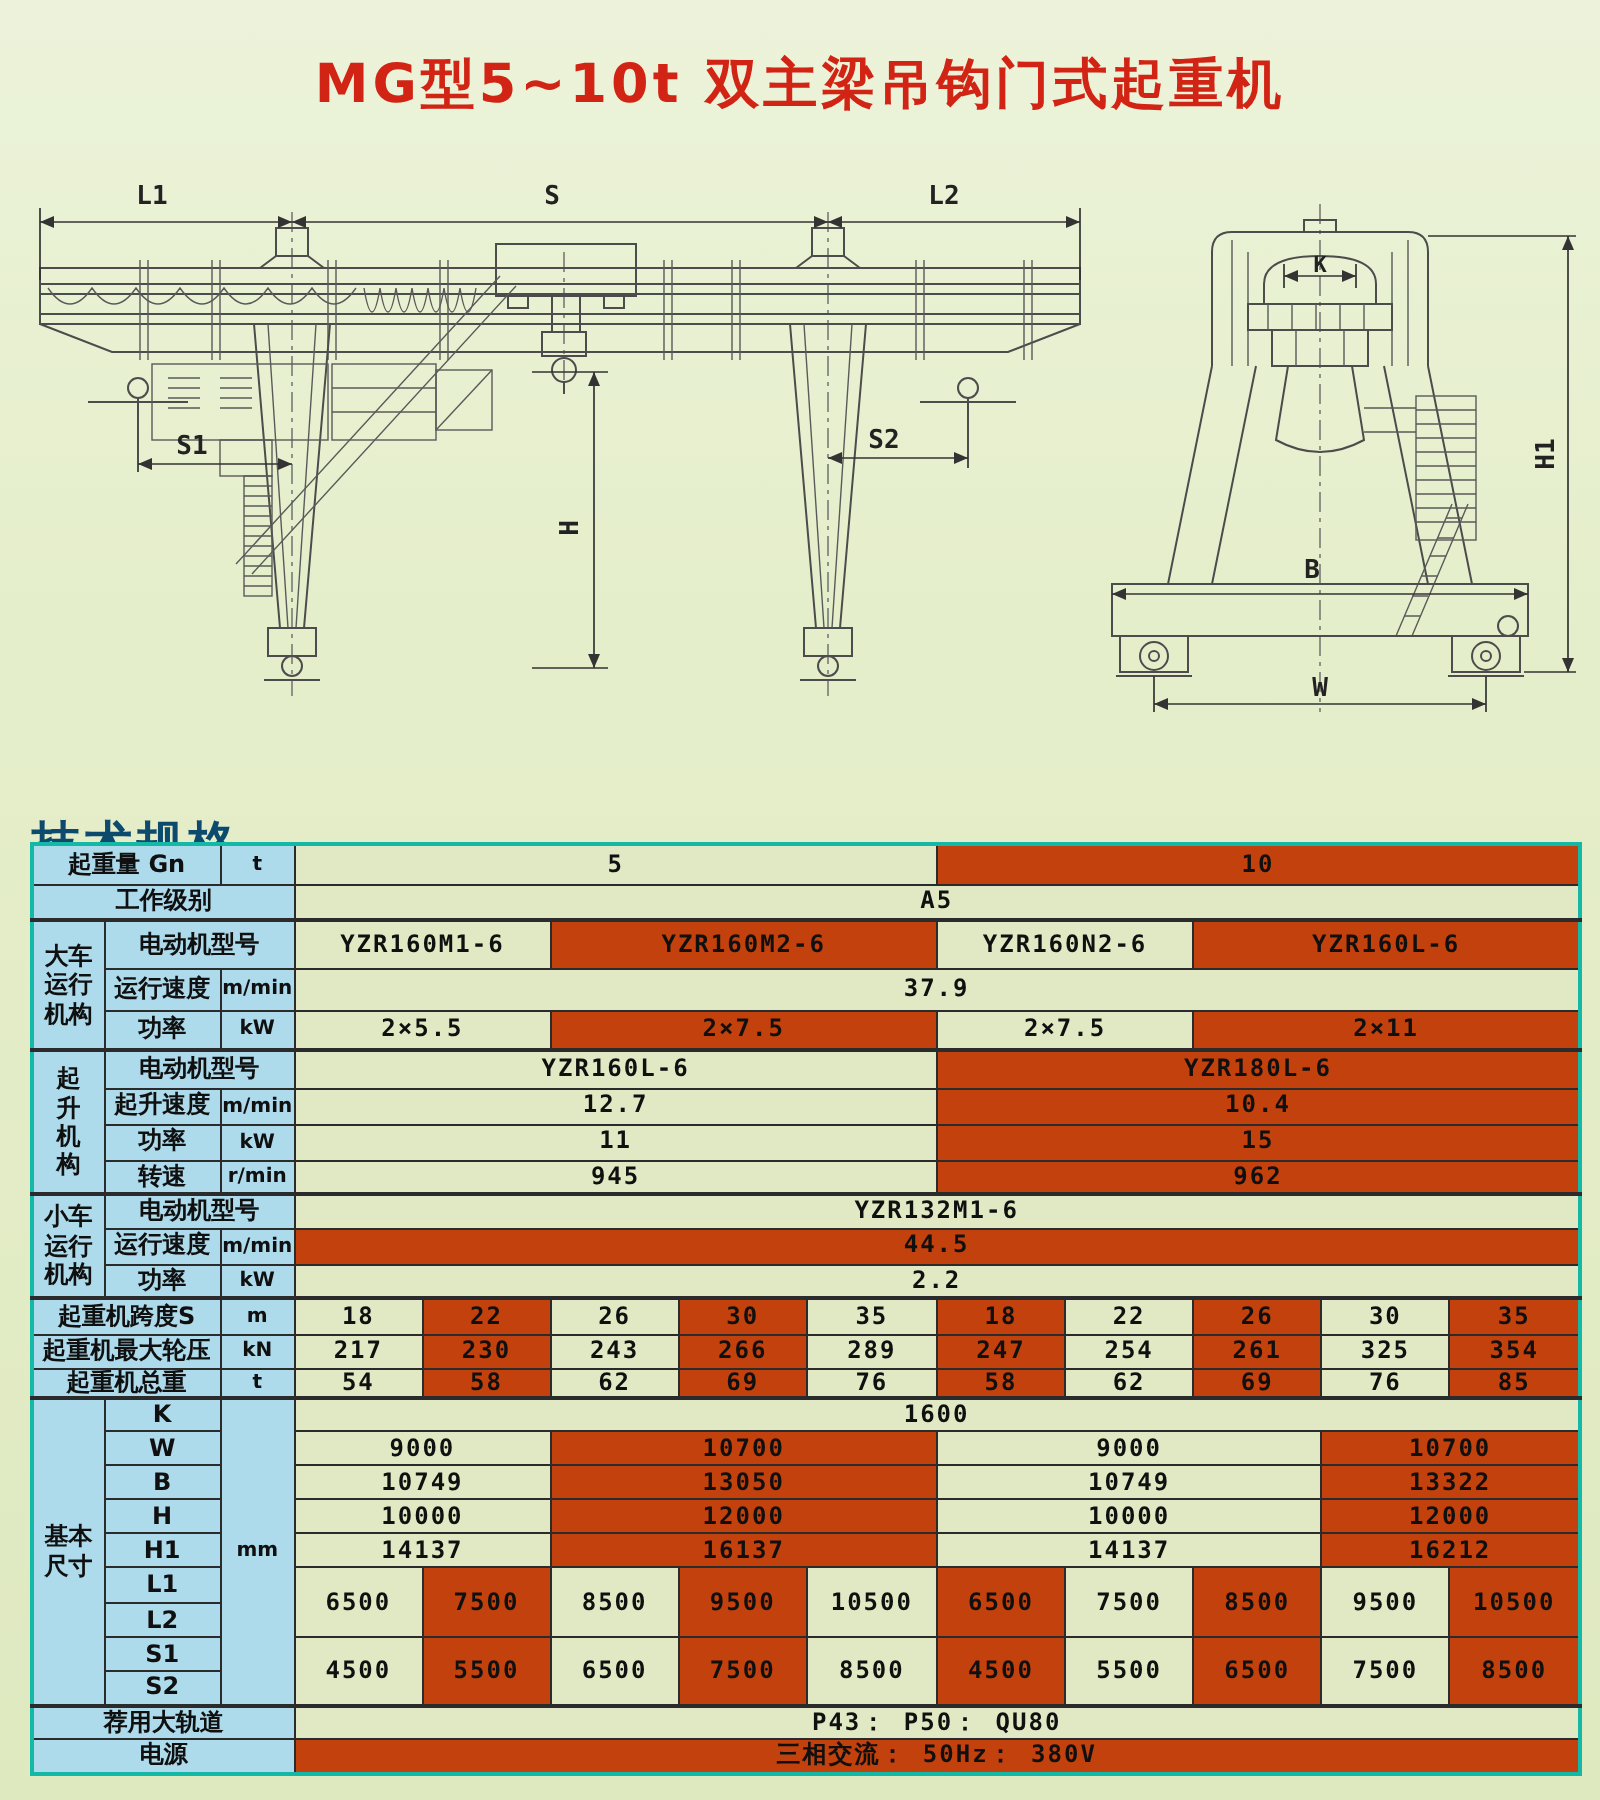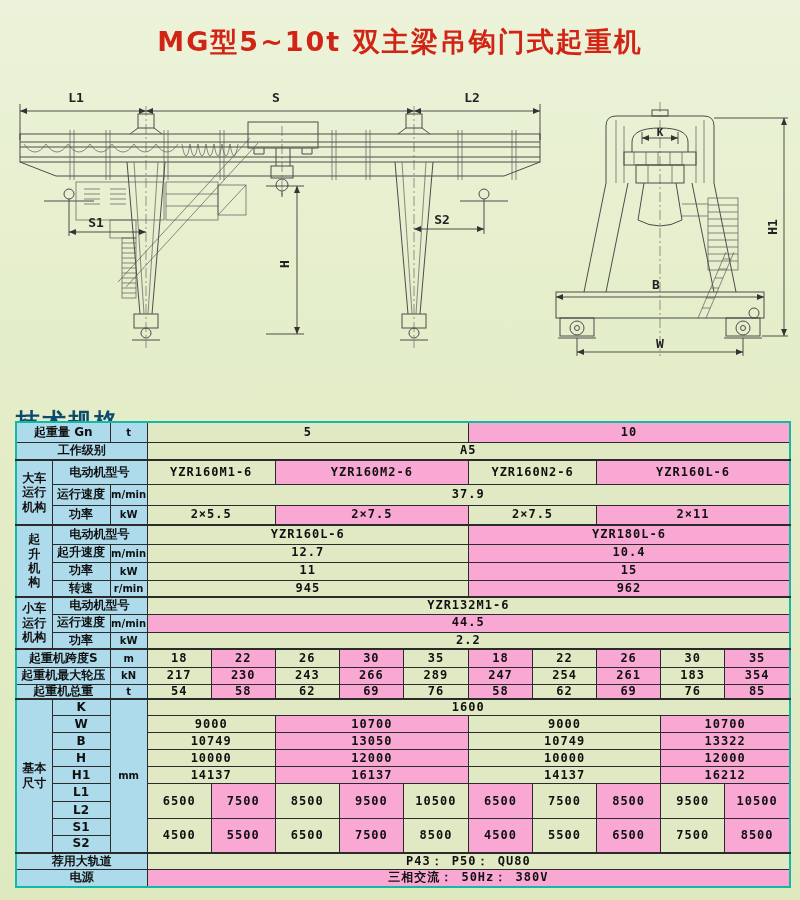--- a/index.html
+++ b/index.html
@@ -33,21 +33,21 @@
   td {
     border:1px solid #2b2b2b; text-align:center; vertical-align:middle;
     font-size:12px; font-weight:bold; color:#101010; padding:0;
     overflow:hidden; line-height:1.1;
   }
   tr.sec td { border-top-width:2px;text-align:center; }
   td.gl, td.lb, td.un { background:#aedbec; }
   td.gl { white-space:pre-line; line-height:1.2; }
   td.un { font-size:10px; }
   td.g { background:#e0e9c3; }
-  td.b { background:#f9a8d4; }
+  td.b { background:#c2410c; }
   td.num { font-family:"DejaVu Sans Mono","DejaVu Sans",sans-serif; letter-spacing:1px; }
 </style>
 </head>
 <body>
 
 <div class="title">MG型5~10t 双主梁吊钩门式起重机</div>
 
 <div class="drawings">
 
   <svg id="frontView" width="532" height="296" viewBox="0 0 532 296">
@@ -322,21 +322,21 @@
         <td colspan="2" class="lb">起重机最大轮压</td>
         <td class="un">kN</td>
         <td class="g num">217</td>
         <td class="b num">230</td>
         <td class="g num">243</td>
         <td class="b num">266</td>
         <td class="g num">289</td>
         <td class="b num">247</td>
         <td class="g num">254</td>
         <td class="b num">261</td>
-        <td class="g num">183</td>
+        <td class="g num">325</td>
         <td class="b num">354</td>
       </tr>
       <tr style="height: 14px;">
         <td colspan="2" class="lb">起重机总重</td>
         <td class="un">t</td>
         <td class="g num">54</td>
         <td class="b num">58</td>
         <td class="g num">62</td>
         <td class="b num">69</td>
         <td class="g num">76</td>

